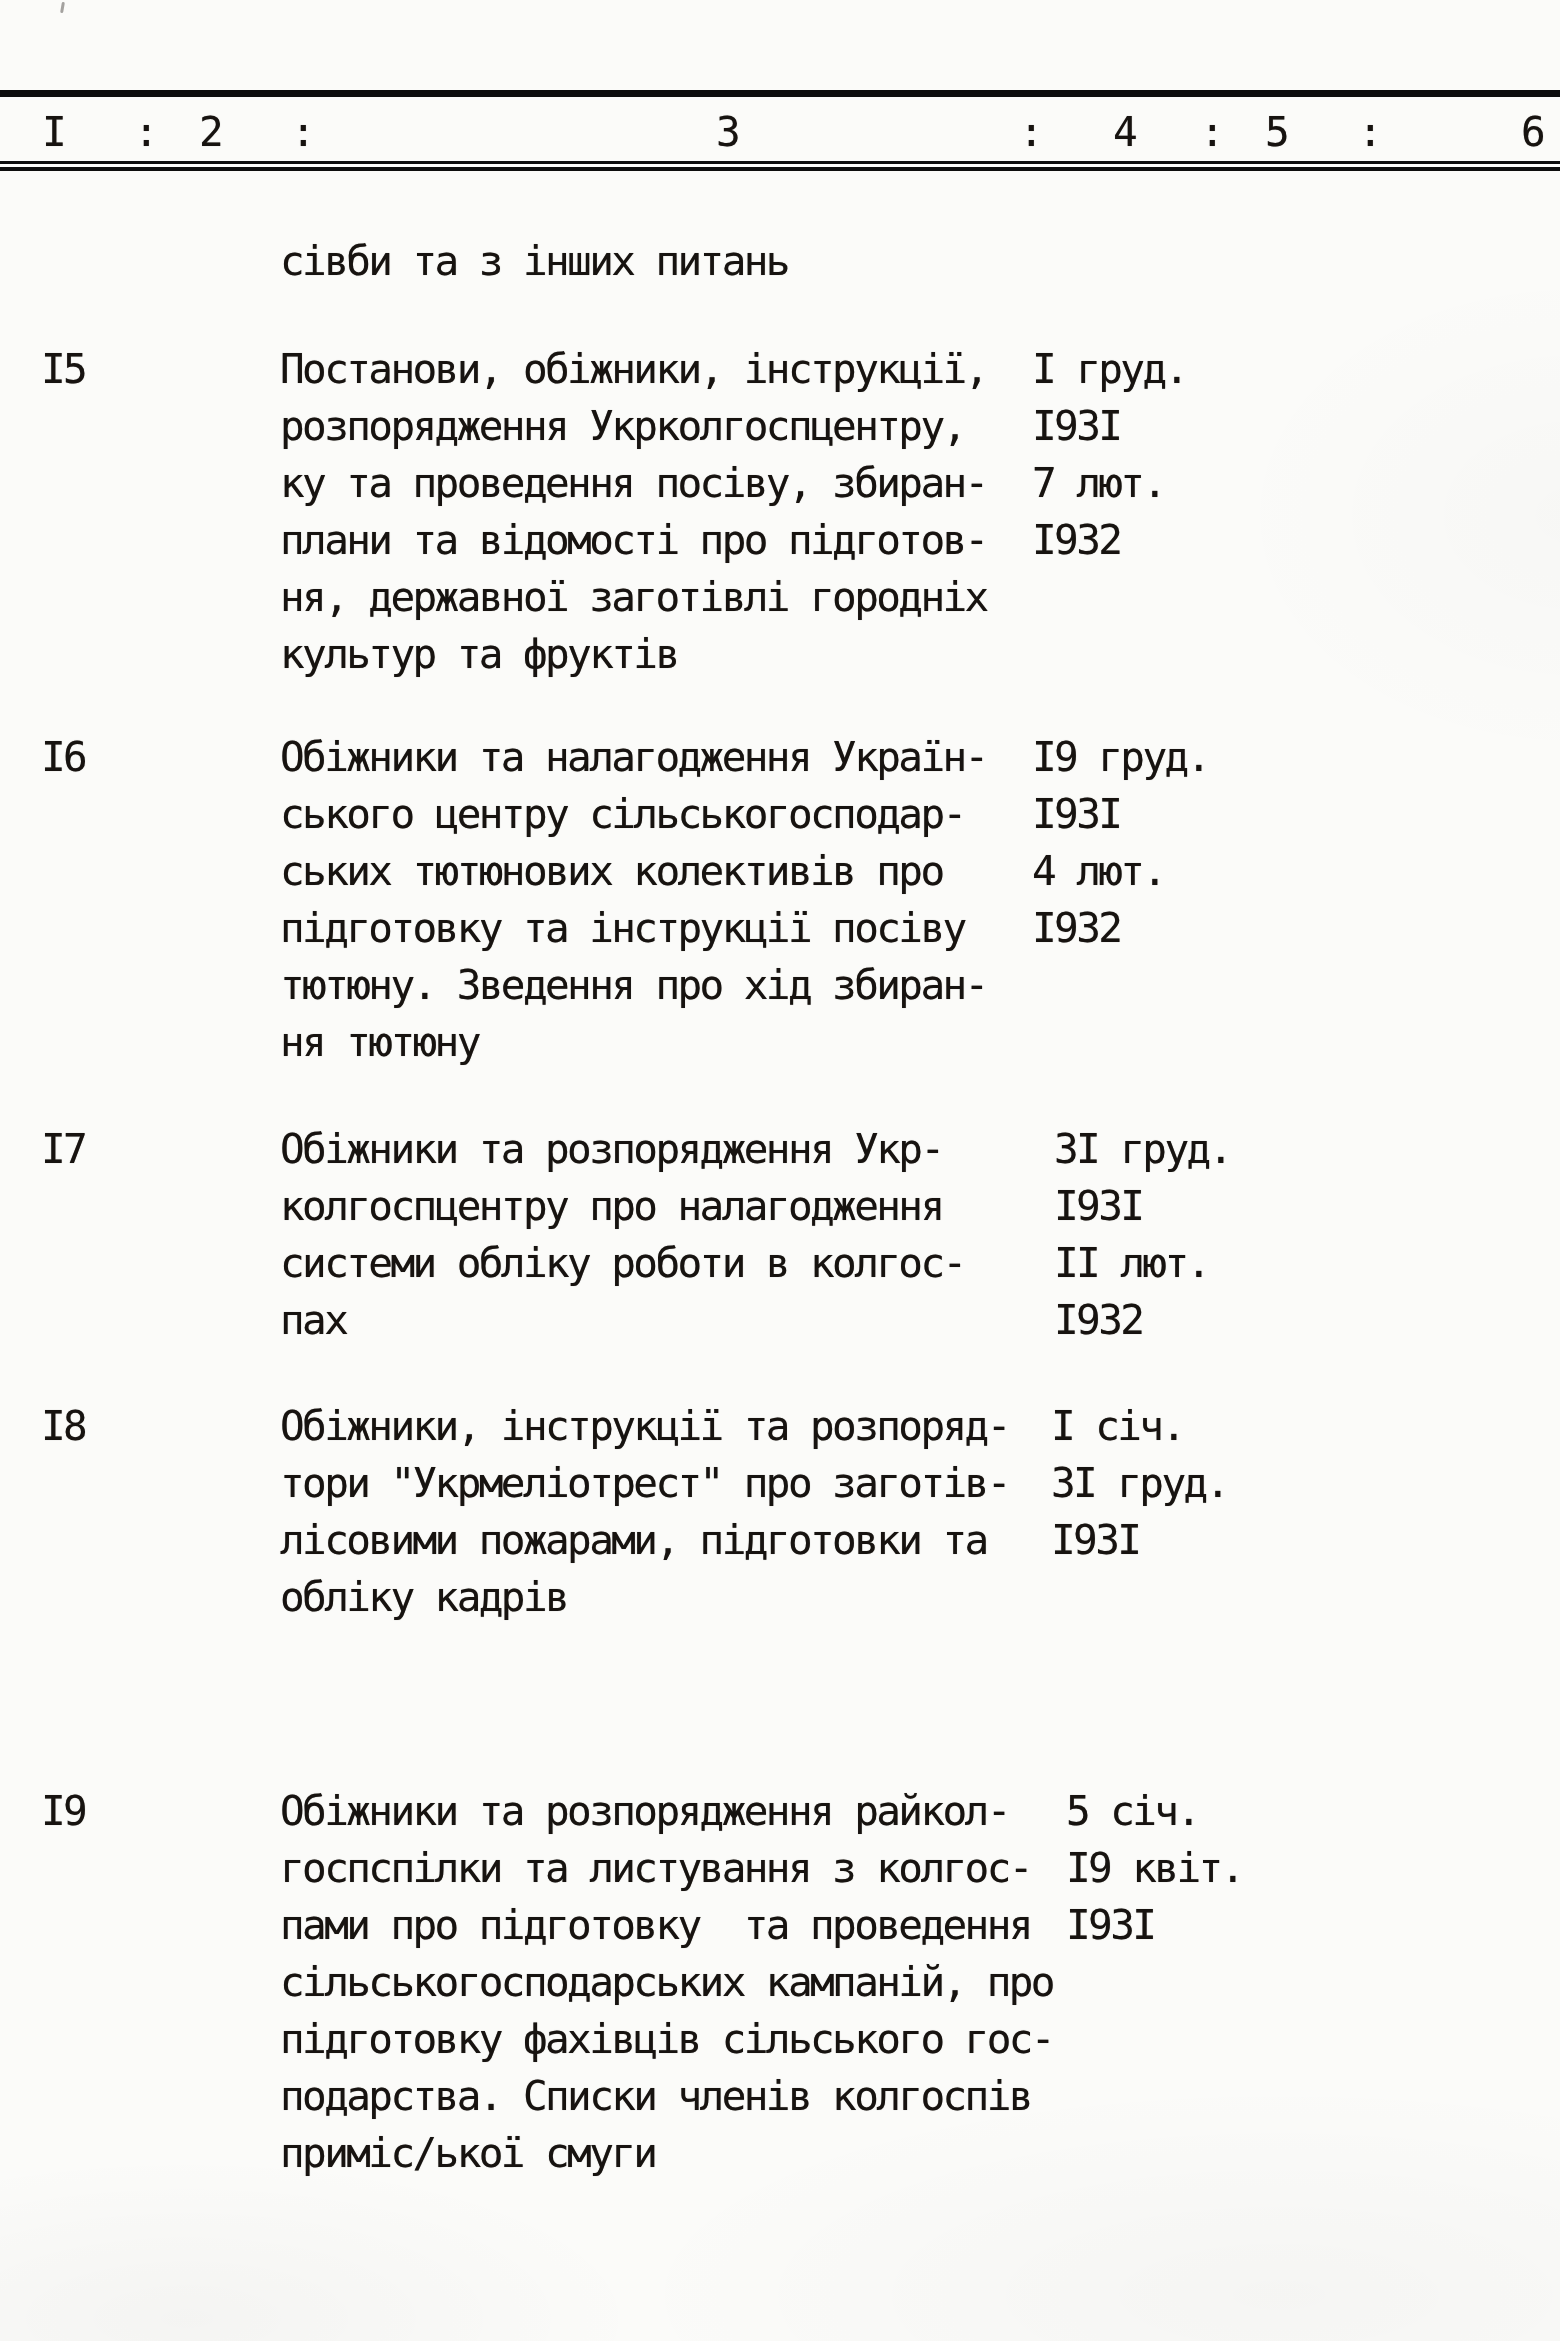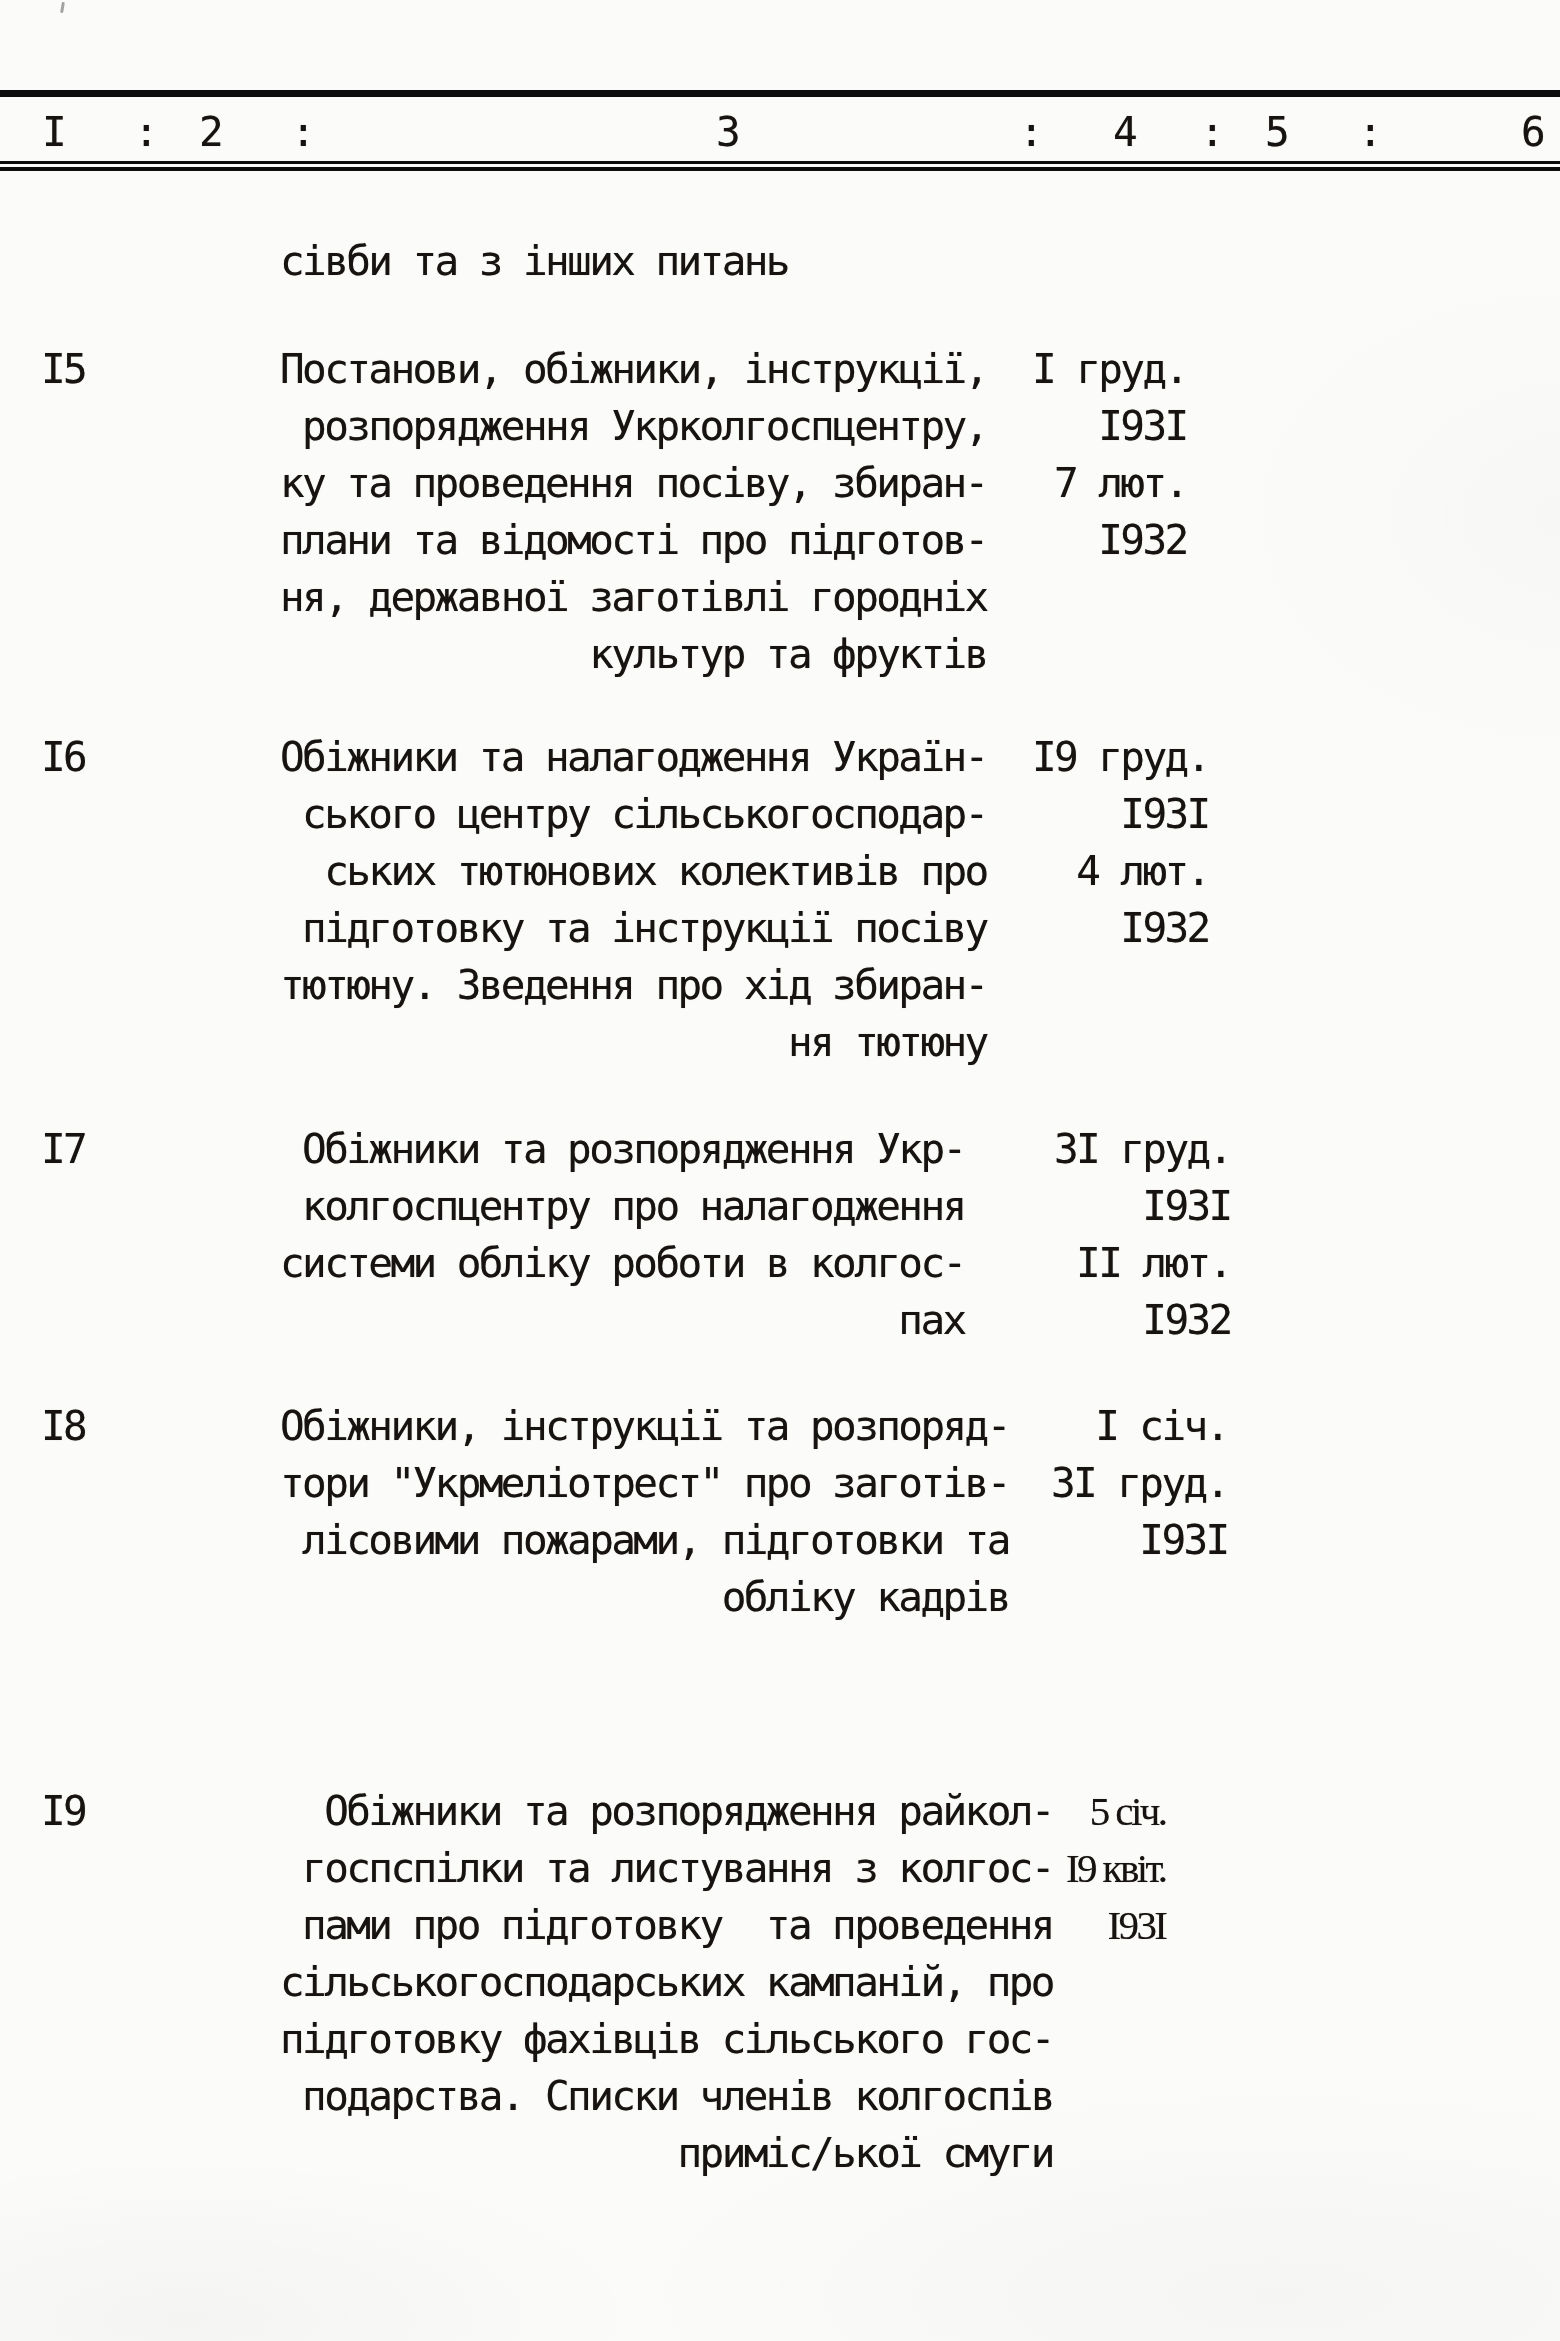--- a/index.html
+++ b/index.html
@@ -43,33 +43,33 @@
   .h-tok:nth-child(5){left:716px;}
   .h-tok:nth-child(6){left:1019px;}
   .h-tok:nth-child(7){left:1113px;}
   .h-tok:nth-child(8){left:1200px;}
   .h-tok:nth-child(9){left:1265px;}
   .h-tok:nth-child(10){left:1358px;}
   .h-tok:nth-child(11){left:1521px;}
   
   .heading-line{position:absolute;left:280px;top:233px;}
   
-  .entries{position:absolute;left:0;top:0;width:100%;height:100%;text-align:right;}
+  .entries{position:absolute;left:0;top:0;width:100%;height:100%;}
   .entry{position:absolute;left:0;width:100%;}
   .entry:nth-of-type(1){top:341px;}
   .entry:nth-of-type(2){top:729px;}
   .entry:nth-of-type(3){top:1121px;}
   .entry:nth-of-type(4){top:1398px;}
   .entry:nth-of-type(5){top:1783px;}
   .entry-number{position:absolute;left:41px;top:0;}
   .entry-desc{position:absolute;left:280px;top:0;}
   .entry-dates{position:absolute;left:1032px;top:0;}
   .entry:nth-of-type(3) .entry-dates{left:1054px;}
   .entry:nth-of-type(4) .entry-dates{left:1051px;}
-  .entry:nth-of-type(5) .entry-dates{left:1066px;font-family:Liberation Serif, serif;}
+  .entry:nth-of-type(5) .entry-dates{left:1066px;}
   
   .artifact{
     position:absolute;left:61px;top:2.2px;width:2.9px;height:11px;
     background:#5d5a56;border-radius:1.5px;transform:rotate(10deg);opacity:.55;
   }
 </style>
 </head>
 <body>
 
 <div class="page">

